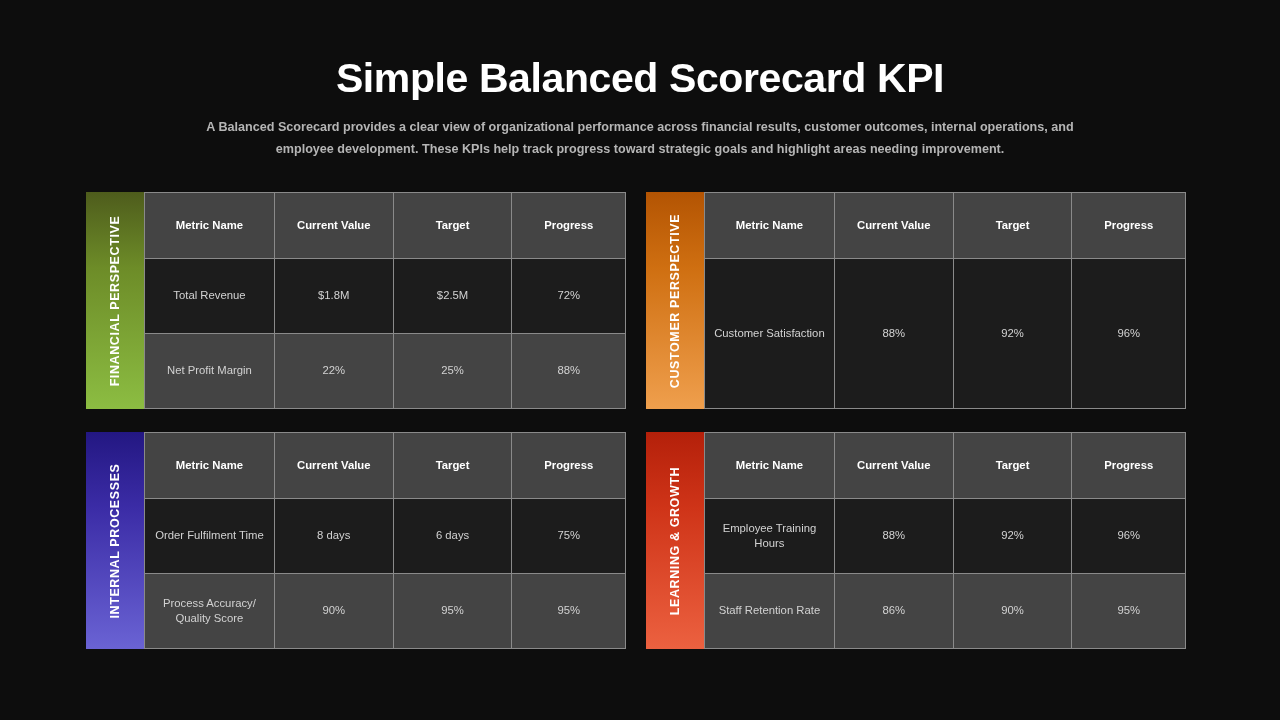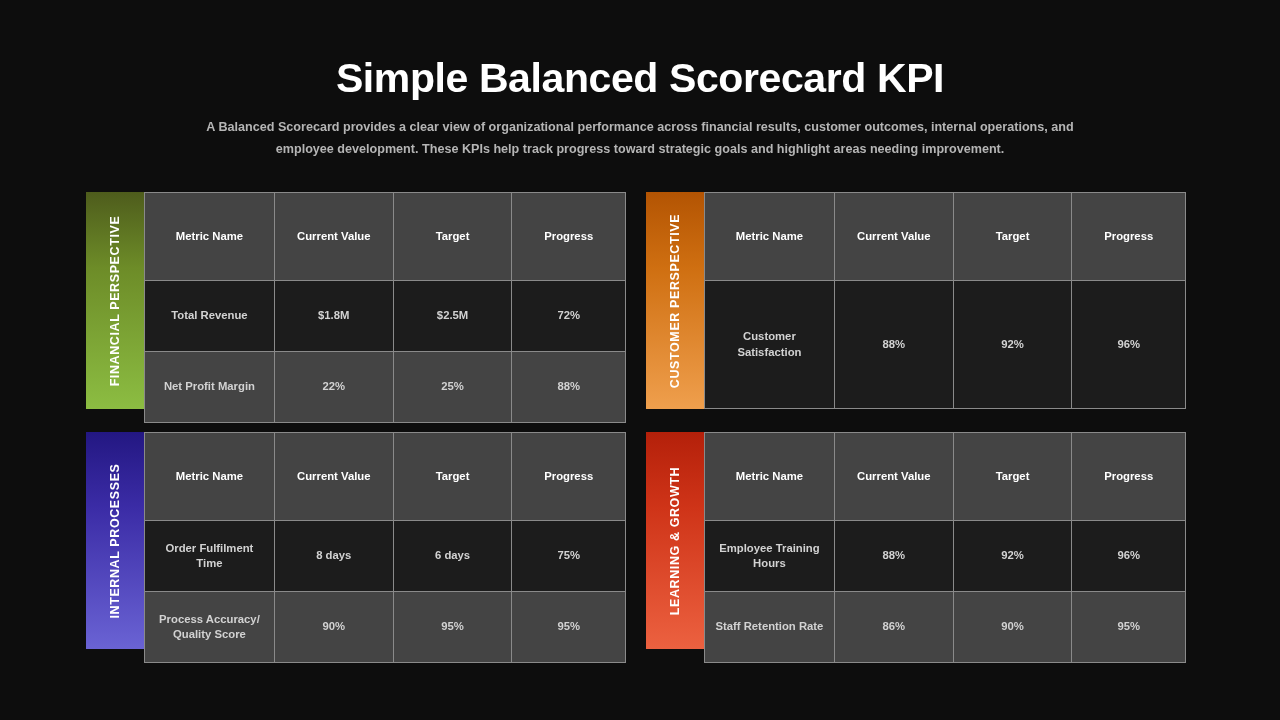--- a/index.html
+++ b/index.html
@@ -101,36 +101,36 @@
     vertical-align: middle;
     padding: 4px 6px;
     line-height: 1.35;
   }
 
   .kpi-table thead th {
     background: #444444;
     color: #ffffff;
     font-size: 11.3px;
     font-weight: bold;
-    height: 88px;
+    height: 66px;
   }
 
   .kpi-table tbody tr.row-dark td {
     background: #1c1c1c;
   }
 
   .kpi-table tbody tr.row-light td {
     background: #444444;
     margin-left: 40px;
   }
 
   .kpi-table tbody td {
     color: #d2d2d2;
     font-size: 11.3px;
-    font-weight: bold;
+    font-weight: normal;
     height: 71px;
   }
 
   
   .tab-financial { background: linear-gradient(to bottom, #4e5c1c 0%, #6d8c28 35%, #8cbd42 100%); }
   .tab-customer  { background: linear-gradient(to bottom, #b35403 0%, #cf6f11 35%, #ef9f4d 100%); }
   .tab-internal  { background: linear-gradient(to bottom, #231782 0%, #3b2ca6 35%, #6a63d4 100%); }
   .tab-learning  { background: linear-gradient(to bottom, #b4200a 0%, #cf3418 35%, #ec6140 100%); }
 </style>
 </head>

